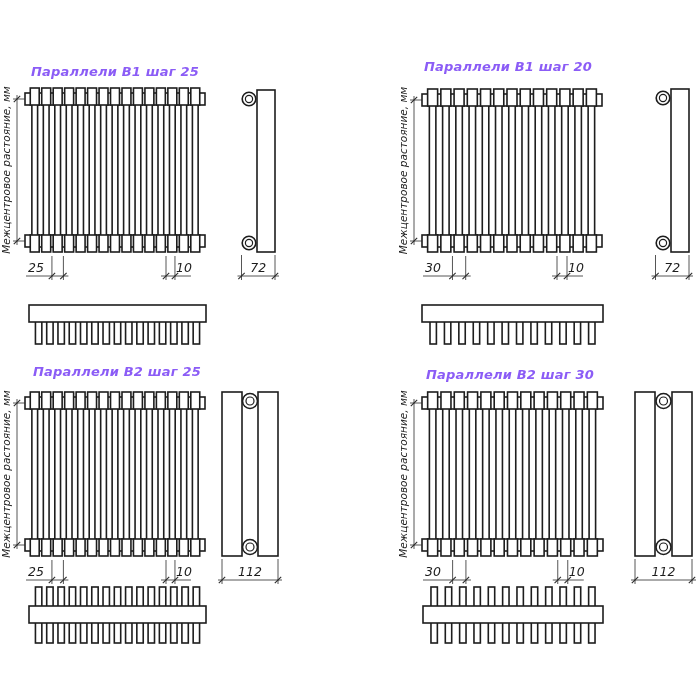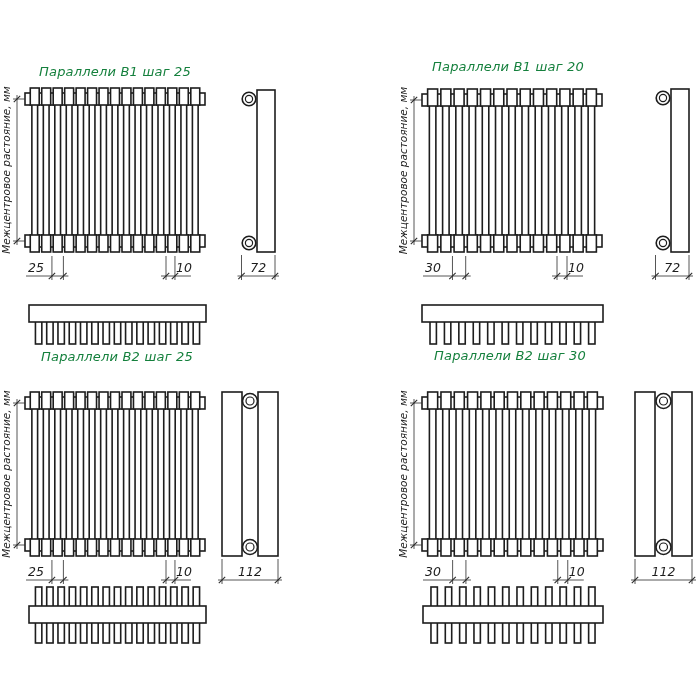--- a/index.html
+++ b/index.html
@@ -3,22 +3,23 @@
 <meta charset="utf-8">
 <style>
   html,body{margin:0;padding:0;background:#fff;}
   .sheet{
     position:relative;width:700px;height:700px;background:#ffffff;
     overflow:hidden;font-family:"DejaVu Sans",sans-serif;
   }
   .sheet svg{position:absolute;left:0;top:0;}
   .title{
     position:absolute;transform:translateX(-50%);
-    font-style:italic;font-size:13px;color:#15803d;white-space:nowrap;
+    font-style:italic;font-size:13px;color:#8b5cf6;white-space:nowrap;
     letter-spacing:.2px;
+    font-weight:bold;
   }
   
   .ct{stroke:#1d1d1d;stroke-width:1.6;fill:#ffffff;}
   .ct2{stroke:#1d1d1d;stroke-width:1.2;fill:#ffffff;}
   .tn{stroke:#2b2b2b;stroke-width:0.8;fill:none;}
   .tick{stroke:#2b2b2b;stroke-width:1.1;fill:none;}
   .dim{font:italic 12.5px "DejaVu Sans",sans-serif;fill:#1d1d1d;}
   .axis{font:italic 10.5px "DejaVu Sans",sans-serif;fill:#1d1d1d;}
 </style>
 </head>
@@ -434,15 +435,15 @@
           <rect x="574.3" y="622" width="6.4" height="21" class="ct"></rect>
           <rect x="588.6333333333333" y="587" width="6.4" height="21" class="ct"></rect>
           <rect x="588.6333333333333" y="622" width="6.4" height="21" class="ct"></rect>
           <rect x="423" y="606" width="180" height="17" class="ct"></rect>
         </g>
       </g>
     </svg>
 
   <div class="title" style="left:115px;top:64px">Параллели В1 шаг 25</div>
   <div class="title" style="left:508px;top:59px">Параллели В1 шаг 20</div>
-  <div class="title" style="left:117px;top:349px">Параллели В2 шаг 25</div>
-  <div class="title" style="left:510px;top:348px">Параллели В2 шаг 30</div>
+  <div class="title" style="left:117px;top:364px">Параллели В2 шаг 25</div>
+  <div class="title" style="left:510px;top:367px">Параллели В2 шаг 30</div>
 </div>
 
 </body></html>

